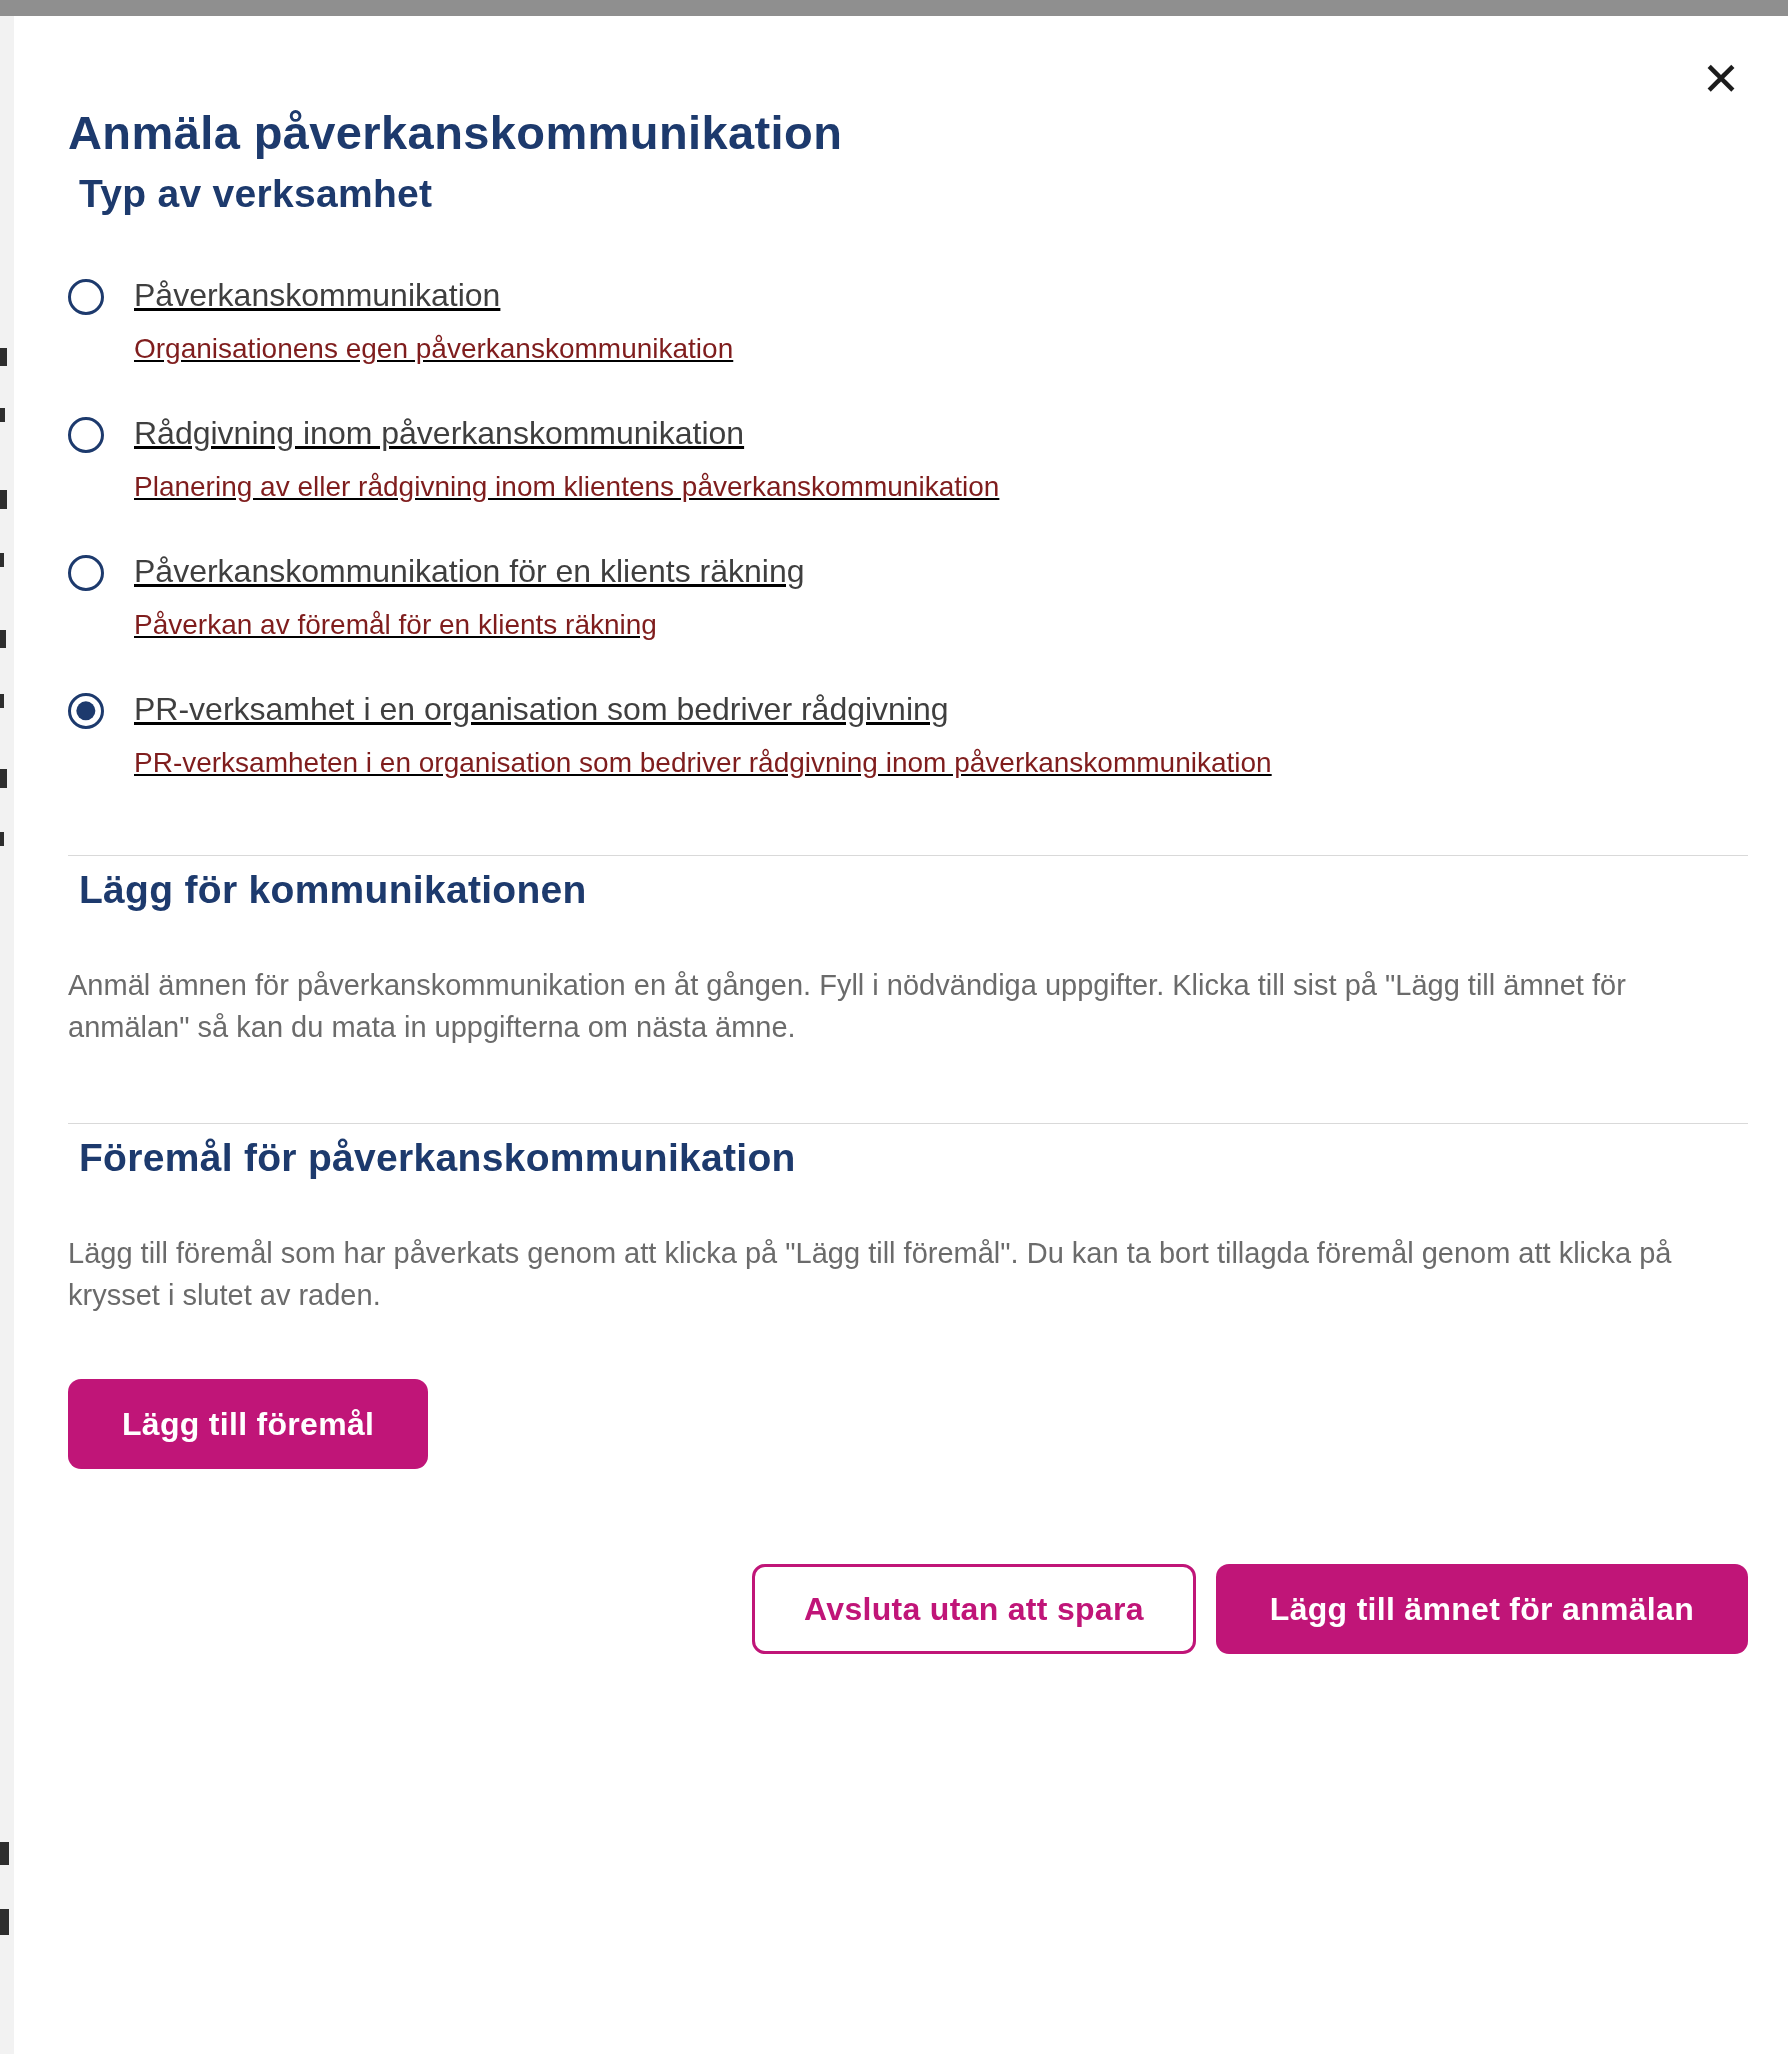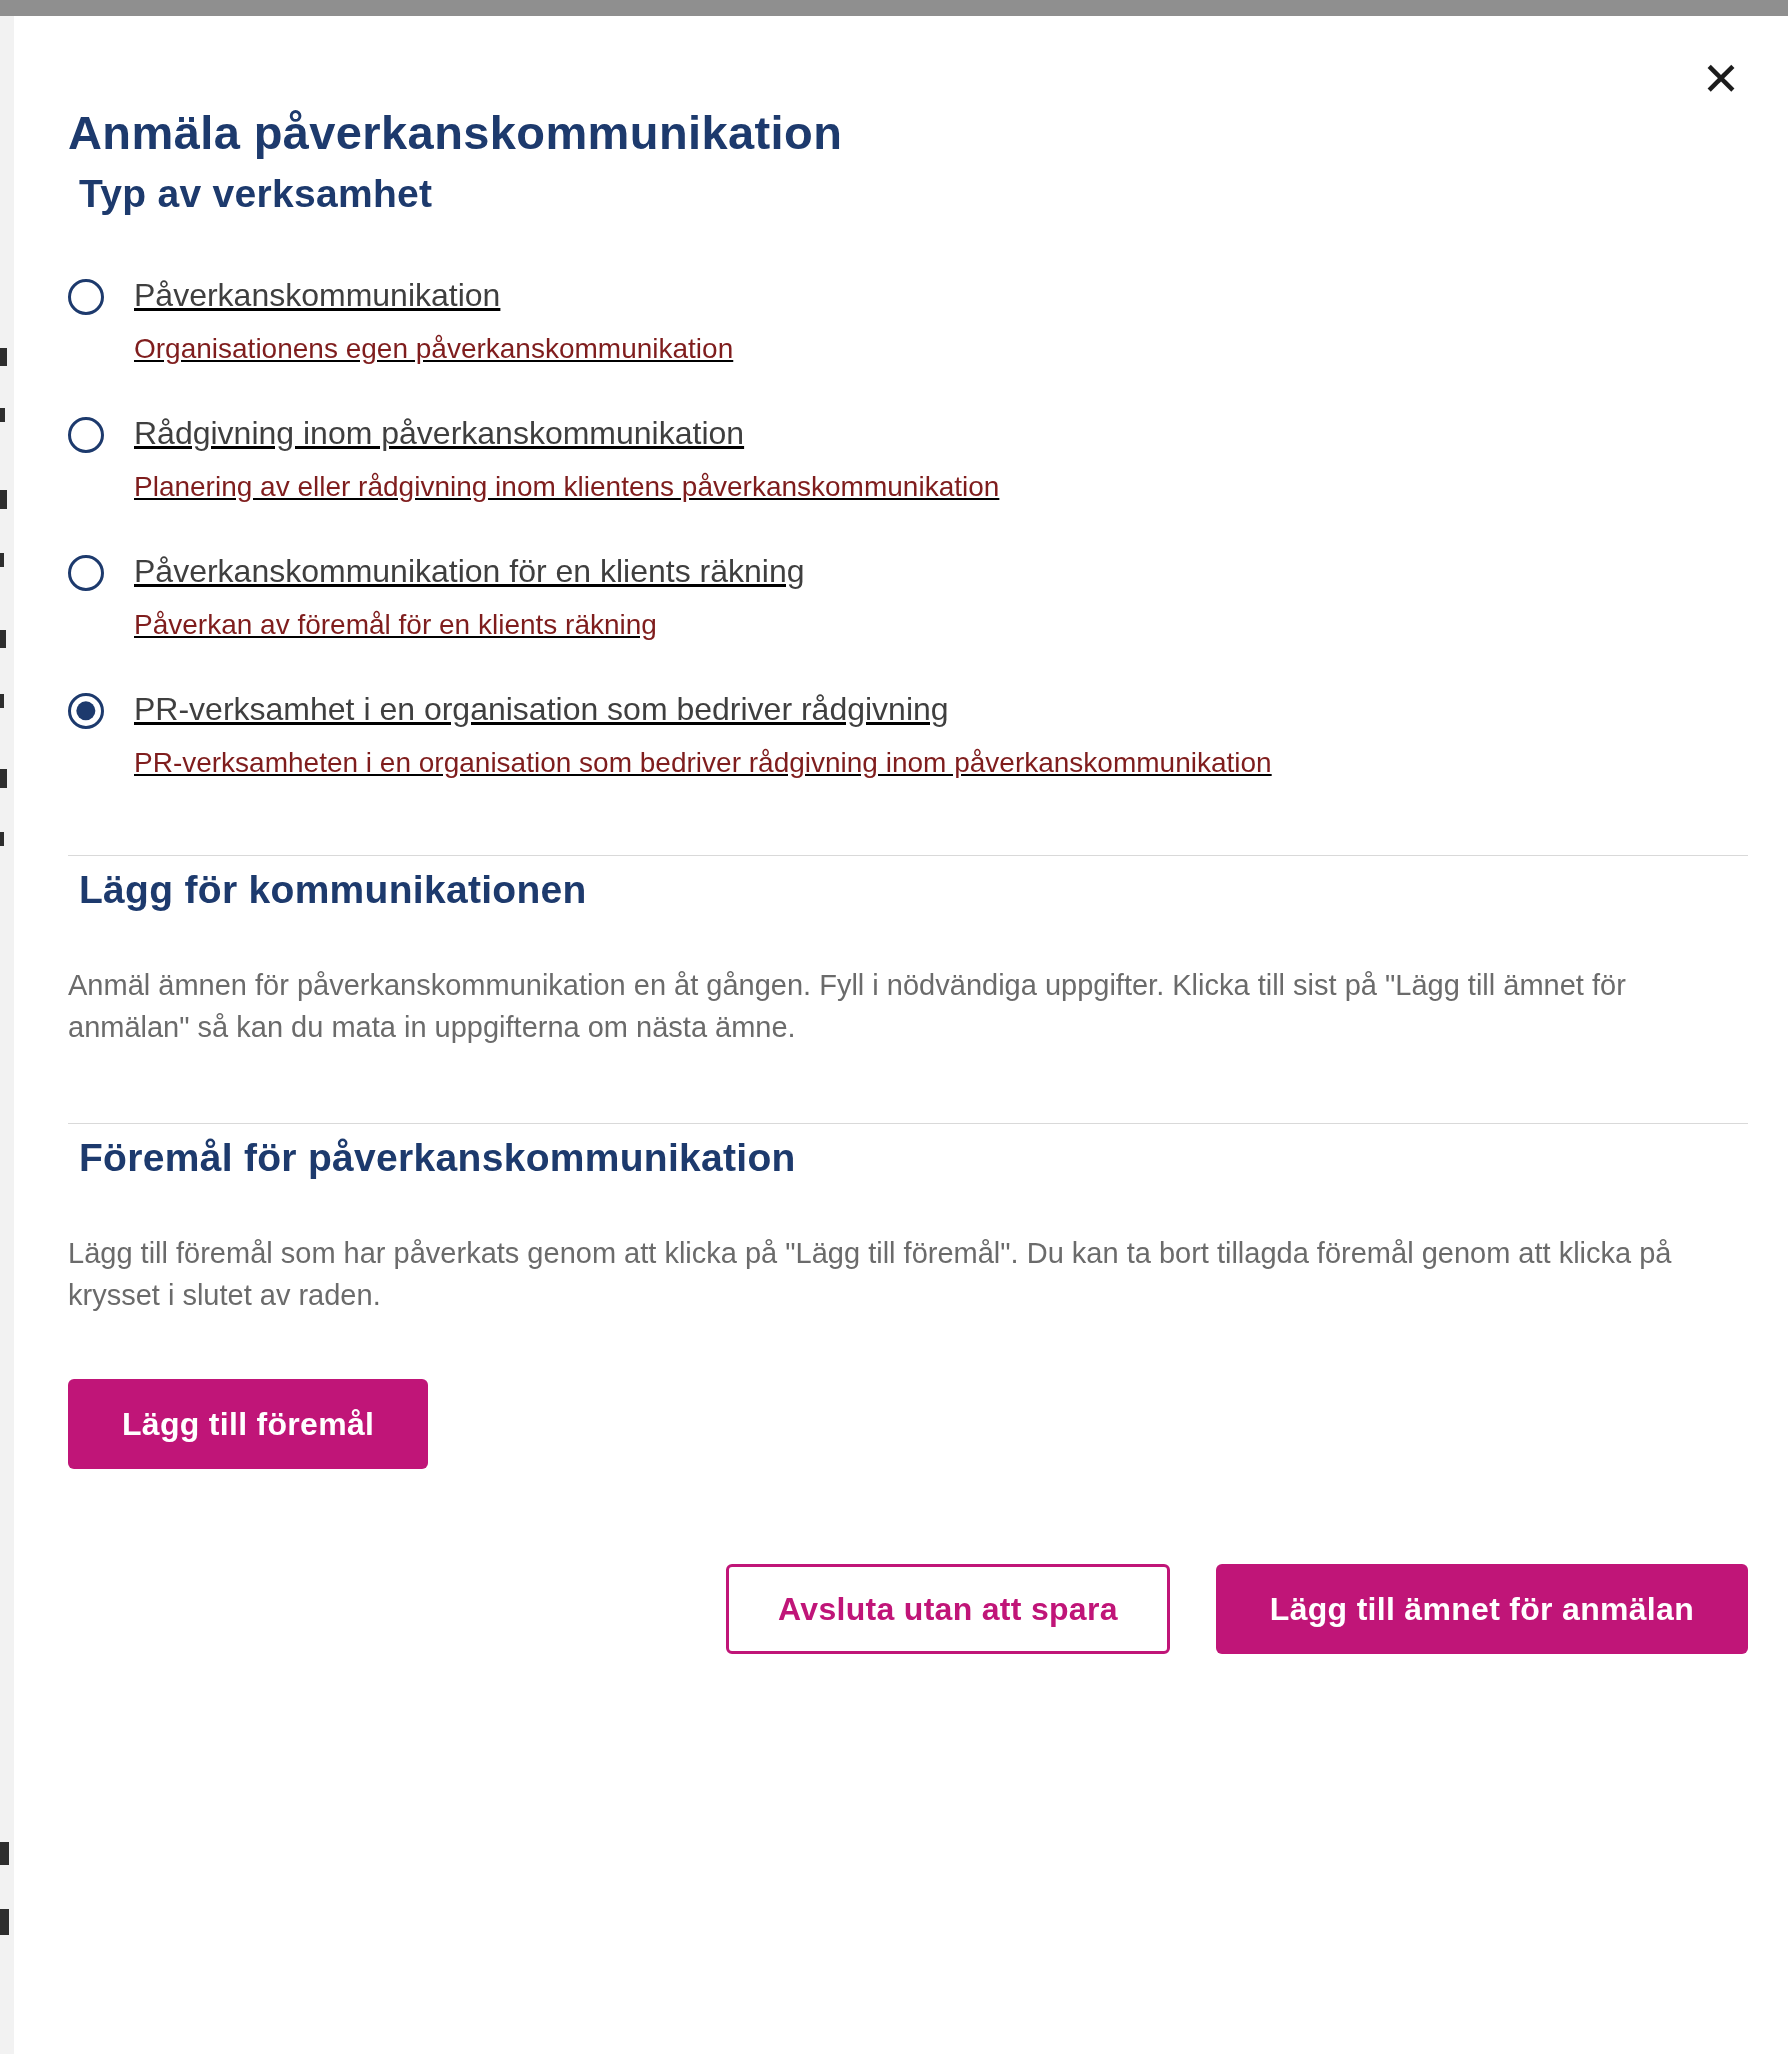--- a/index.html
+++ b/index.html
@@ -75,37 +75,37 @@
     margin:51px 0 0 0;
     font-size:29px;color:#6b6b6b;line-height:42px;
     max-width:1679px;
   }
   .topic-option{margin-top:72px;}
   hr.divider2{margin-top:75px;}
   .heading-targets{margin-top:71px;}
   .btn{
     font-family:"Liberation Sans",sans-serif;
     font-size:32px;font-weight:700;
-    height:90px;border-radius:6px;cursor:pointer;
+    height:90px;border-radius:13px;cursor:pointer;
     letter-spacing:0.3px;
   }
   .btn.filled{
     background:#c01578;color:#ffffff;border:none;
     padding:0 54px;
   }
   .btn.outlined{
     background:#ffffff;color:#c01578;
     border:3.5px solid #c01578;
     padding:0 49px;
   }
   .add-target{margin-top:63px;display:inline-block;}
   .footer{
     margin-top:95px;
     display:flex;justify-content:flex-end;align-items:center;
-    gap:46px;
+    gap:20px;
   }
 </style>
 </head>
 <body>
 
 <div class="page-edge">
   <div class="frag" style="top:332px;width:7px;height:17.6px;"></div>
   <div class="frag" style="top:392px;width:5.3px;height:14px;"></div>
   <div class="frag" style="top:474px;width:7px;height:19.3px;"></div>
   <div class="frag" style="top:537px;width:4.4px;height:14px;"></div>

